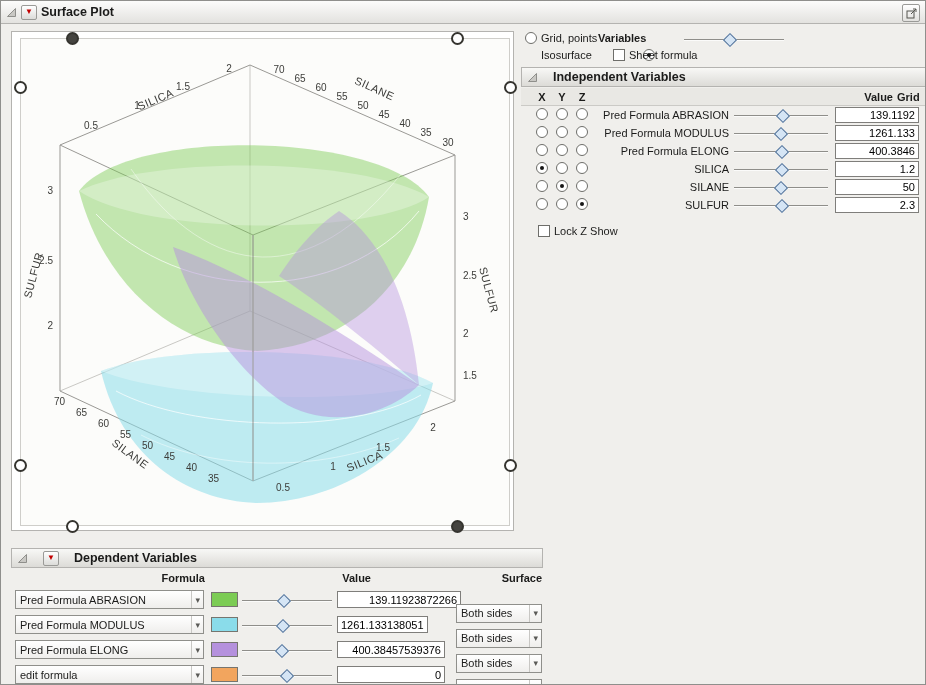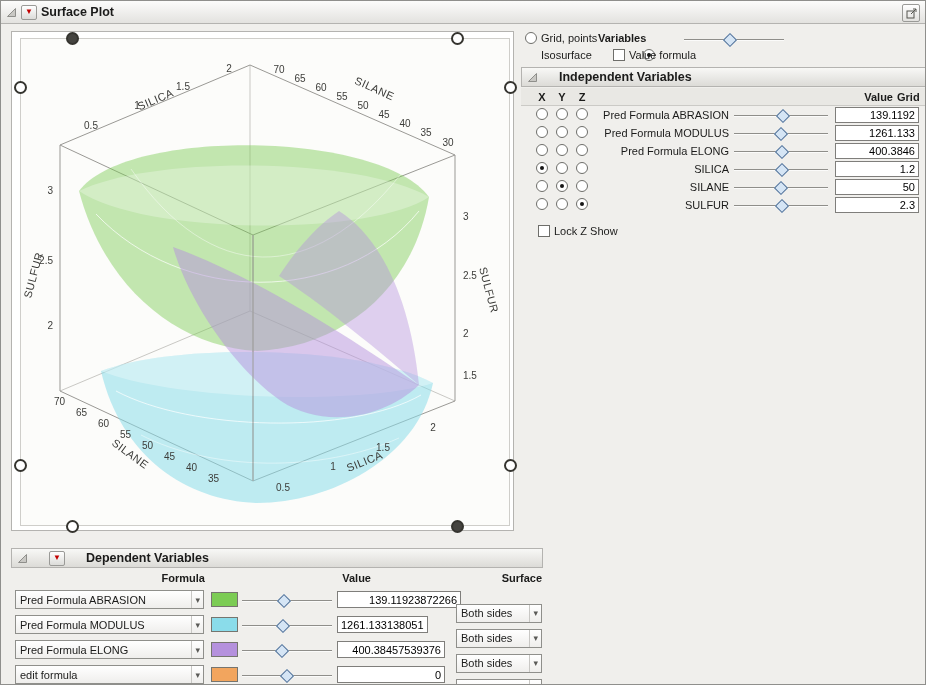--- a/index.html
+++ b/index.html
@@ -9,21 +9,21 @@
   .titlebar{position:absolute;left:0;top:0;width:100%;height:23px;background:linear-gradient(#fcfcfb,#e3e2df);border-bottom:1px solid #b4b3b0;display:flex;align-items:center;gap:4px;padding:0 5px;box-sizing:border-box;}
   .title{font-weight:bold;font-size:12.5px;}
   .redbtn{width:14px;height:13px;background:linear-gradient(#ffffff,#dcdcd9);border:1px solid #9a9a97;border-radius:2px;display:inline-flex;align-items:center;justify-content:center;font-size:8px;line-height:1;color:#c20000;}
   .cornerbtn{position:absolute;right:5px;top:3px;width:16px;height:16px;border:1px solid #9a9a97;border-radius:2px;background:linear-gradient(#ffffff,#e2e1de);display:flex;align-items:center;justify-content:center;}
   
   .plot-panel{position:absolute;left:10px;top:30px;width:503px;height:500px;background:#ffffff;border:1px solid #b4b3b0;box-sizing:border-box;}
   .plot-inner{position:absolute;left:8px;top:6px;width:490px;height:488px;border:1px solid #cfceca;background:#fcfcfa;box-sizing:border-box;}
   .handle{position:absolute;width:13px;height:13px;border-radius:50%;border:2px solid #35342f;background:#ffffff;box-sizing:border-box;z-index:5;}
   .handle.filled{background:#454440;}
   
-  .panel-header{position:absolute;height:20px;background:linear-gradient(#f8f8f6,#dcdbd7);border:1px solid #b4b3b0;display:flex;align-items:center;gap:21px;padding:0 5px;box-sizing:border-box;}
+  .panel-header{position:absolute;height:20px;background:linear-gradient(#f8f8f6,#dcdbd7);border:1px solid #b4b3b0;display:flex;align-items:center;gap:15px;padding:0 5px;box-sizing:border-box;}
   .panel-header .ptitle{font-weight:bold;font-size:12.5px;}
   
   .radio{display:inline-block;width:12px;height:12px;border:1px solid #6e6e6a;border-radius:50%;background:#fff;box-sizing:border-box;position:relative;}
   .radio.on::after{content:"";position:absolute;left:3px;top:3px;width:4px;height:4px;border-radius:50%;background:#161616;}
   .checkbox{display:inline-block;width:12px;height:12px;border:1px solid #6e6e6a;background:#fff;box-sizing:border-box;}
   .slider{position:relative;display:inline-block;height:13px;vertical-align:middle;}
   .slider::before{content:"";position:absolute;left:0;right:0;top:6px;height:1px;background:#8f8e8a;border-bottom:1px solid #fbfbfa;}
   .thumb{position:absolute;top:2px;width:8px;height:8px;background:#d5e5f5;border:1px solid #4f6f96;transform:rotate(45deg);margin-left:-5px;box-sizing:content-box;}
   .val-input{position:absolute;border:1px solid #7f7e7b;background:#fff;font:11px "Liberation Sans",sans-serif;text-align:right;padding:0 3px;box-sizing:border-box;height:17px;}
   .selectbox{position:absolute;height:19px;border:1px solid #8f8f8b;background:linear-gradient(#ffffff,#efeeec);display:flex;align-items:center;justify-content:space-between;padding:0 0 0 4px;box-sizing:border-box;}
@@ -166,21 +166,21 @@
 
   
   <span class="radio abs" style="left:524px;top:31px"></span>
   <span class="lbl" style="left:540px;top:30px">Grid, points</span>
   <span class="lbl" style="left:597px;top:30px;font-weight:bold">Variables</span>
   <span class="slider abs" style="left:668px;top:29px;width:100px"><span class="thumb" style="left: 46%;"></span></span>
 
   <span class="radio abs on" style="left:524px;top:48px"></span>
   <span class="lbl" style="left:540px;top:47px">Isosurface</span>
   <span class="checkbox abs" style="left:612px;top:48px"></span>
-  <span class="lbl" style="left:628px;top:47px">Value formula</span>
+  <span class="lbl" style="left:628px;top:47px">Sheet formula</span>
 
   
   <div class="panel-header" style="left:520px;top:66px;width:406px">
     <svg class="disc" width="11" height="11">
         <path d="M1.5,9.5 L9.5,1.5 L9.5,9.5 Z" fill="#c9c8c4" stroke="#8f8f8b"></path>
       </svg>
     <span class="ptitle">Independent Variables</span>
   </div>
 
   <div class="itable">

